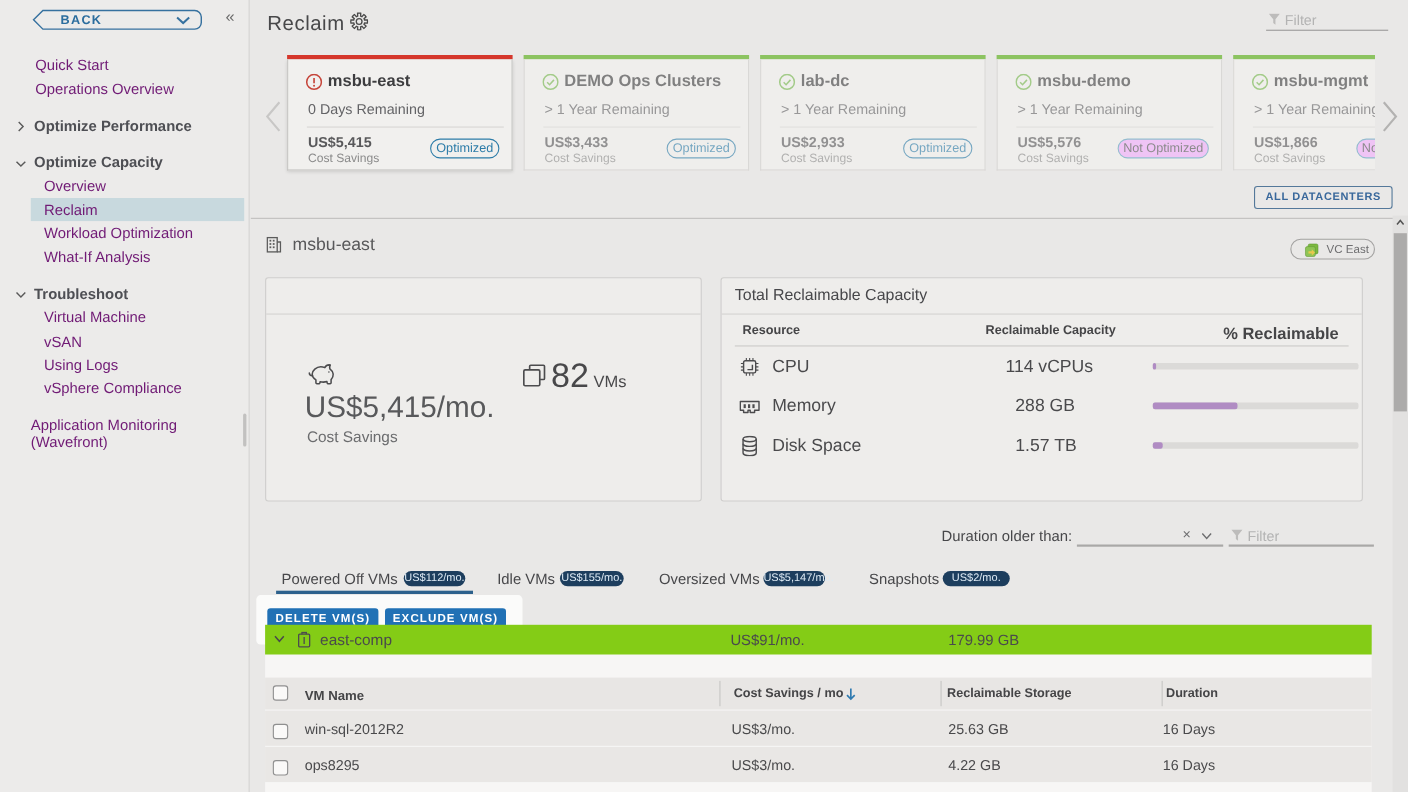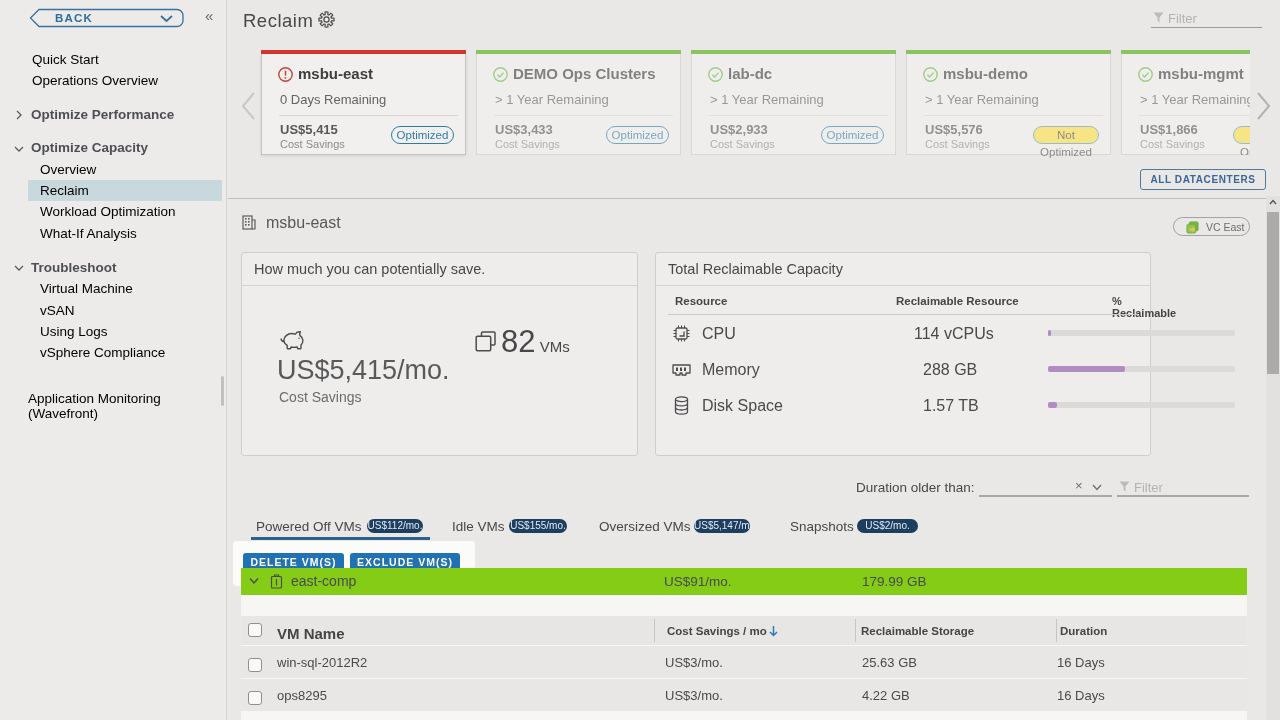--- a/index.html
+++ b/index.html
@@ -3,42 +3,42 @@
 <meta charset="utf-8">
 <style>
 * { margin:0; padding:0; box-sizing:border-box; }
 html,body { width:1280px; height:720px; overflow:hidden; }
 body { font-family:"Liberation Sans", sans-serif; background:#e9e8e7; position:relative; color:#4a4a4c; }
 .abs { position:absolute; }
 
 #sidebar { left:0; top:0; width:227px; height:720px; background:#ecebea; border-right:1px solid #d4d3d2; }
 #backbtn { left:29px; top:8px; width:156px; height:20px; }
 #collapse { left:205px; top:7px; width:20px; height:20px; color:#6a6a6a; font-size:15px; }
-.nav { font-size:13.5px; color:#000000; white-space:nowrap; }
+.nav { font-size:13.5px; color:#701a75; white-space:nowrap; }
 .navhead { font-weight:700; color:#4e4f54; }
 .chev { position:absolute; left:14px; width:10px; height:10px; }
 #sel { left:28px; top:180px; width:194px; height:21px; background:#c8d9de; }
 #sbscroll { left:221px; top:376px; width:3px; height:30px; background:#c2c1c0; border-radius:2px; }
 
 #title { left:243px; top:10px; font-size:18.5px; font-weight:400; color:#48484a; letter-spacing:0.5px; }
 .filterph { color:#b3b3b3; font-size:13px; }
 .underline { background:#9b9a99; height:1px; }
 
 .card { position:absolute; top:50px; width:205px; height:105px; }
 .cardtop { position:absolute; left:0; top:0; right:0; height:4px; }
 .cardbody { position:absolute; left:0; top:4px; right:0; bottom:0; background:#efeeec; border:1px solid #d9d8d6; border-top:none; }
 .card.sel .cardbody { background:#f1f0ee; border-color:#c6c5c4; box-shadow:0 1px 3px rgba(0,0,0,0.12); }
 .card.dim .cardbody > * { opacity:0.62; }
 .ctitle { position:absolute; left:36px; top:11px; font-size:15px; font-weight:700; color:#3d3d3f; }
 .cdays { position:absolute; left:18px; top:38px; font-size:13px; color:#636366; }
 .csep { position:absolute; left:17px; right:7px; top:61px; height:1px; background:#d7d6d4; }
 .cmoney { position:absolute; left:18px; top:68px; font-size:13px; font-weight:700; color:#58585a; }
 .ccost { position:absolute; left:18px; top:84px; font-size:11px; color:#8b8b8b; }
 .cpill { position:absolute; top:72px; height:18px; line-height:17px; border:1px solid #2d7ca8; border-radius:9px; color:#2d7ca8; font-size:11.5px; width:63px; text-align:center; }
-.cpill.not { width:66px; background:#fde047; border-color:#5d9fbd; color:#4f4f52; }
+.cpill.not { width:83px; background:#f0abfc; border-color:#5d9fbd; color:#4f4f52; }
 .cicon { position:absolute; left:16px; top:13px; width:15px; height:15px; }
 
 #alldc { left:1140px; top:169px; width:126px; height:21px; border:1px solid #54789a; border-radius:3px; color:#39689b; font-size:10px; font-weight:700; letter-spacing:0.6px; text-align:center; line-height:19px; }
 #vceast { left:1173px; top:217px; width:77px; height:19px; border:1px solid #a3a2a1; border-radius:10px; }
 
 .bigcard { position:absolute; top:252px; height:204px; background:#eeedeb; border:1px solid #cfcecd; border-radius:3px; }
 .bigtitle { position:absolute; left:12px; top:8px; font-size:14.5px; font-weight:400; color:#47474a; }
 .bigline { position:absolute; left:0; right:0; top:32px; height:1px; background:#d4d3d1; }
 
 .tab { position:absolute; top:519px; font-size:13.5px; color:#47474a; }
@@ -75,21 +75,21 @@
 <div class="abs nav" style="left:40px; top:204px;">Workload Optimization</div>
 <div class="abs nav" style="left:40px; top:226px;">What-If Analysis</div>
 <svg class="abs chev" style="top:263px;" viewBox="0 0 10 10">
     <path d="M1 3 l4 4 4 -4" fill="none" stroke="#5a5a5a" stroke-width="1.3"></path>
   </svg>
 <div class="abs nav navhead" style="left:31px; top:260px;">Troubleshoot</div>
 <div class="abs nav" style="left:40px; top:281px;">Virtual Machine</div>
 <div class="abs nav" style="left:40px; top:303px;">vSAN</div>
 <div class="abs nav" style="left:40px; top:324px;">Using Logs</div>
 <div class="abs nav" style="left:40px; top:345px;">vSphere Compliance</div>
-<div class="abs nav" style="left:28px; top:391px;">Application Monitoring<br>(Wavefront)</div>
+<div class="abs nav" style="left:28px; top:379px;">Application Monitoring<br>(Wavefront)</div>
 <div class="abs" id="sbscroll"></div>
 
 <div class="abs" id="title">Reclaim</div>
 <svg class="abs" style="left:318px; top:11px; width:17px; height:17px;" viewBox="0 0 17 17">
   <path d="M 7.18 3.57 L 7.05 1.04 A 7.6 7.6 0 0 1 9.95 1.04 L 9.82 3.57 A 5.1 5.1 0 0 1 11.05 4.08 L 12.75 2.20 A 7.6 7.6 0 0 1 14.80 4.25 L 12.92 5.95 A 5.1 5.1 0 0 1 13.43 7.18 L 15.96 7.05 A 7.6 7.6 0 0 1 15.96 9.95 L 13.43 9.82 A 5.1 5.1 0 0 1 12.92 11.05 L 14.80 12.75 A 7.6 7.6 0 0 1 12.75 14.80 L 11.05 12.92 A 5.1 5.1 0 0 1 9.82 13.43 L 9.95 15.96 A 7.6 7.6 0 0 1 7.05 15.96 L 7.18 13.43 A 5.1 5.1 0 0 1 5.95 12.92 L 4.25 14.80 A 7.6 7.6 0 0 1 2.20 12.75 L 4.08 11.05 A 5.1 5.1 0 0 1 3.57 9.82 L 1.04 9.95 A 7.6 7.6 0 0 1 1.04 7.05 L 3.57 7.18 A 5.1 5.1 0 0 1 4.08 5.95 L 2.20 4.25 A 7.6 7.6 0 0 1 4.25 2.20 L 5.95 4.08 A 5.1 5.1 0 0 1 7.18 3.57 Z" fill="none" stroke="#4a4a4a" stroke-width="1.2"></path>
   <circle cx="8.5" cy="8.5" r="2.6" fill="none" stroke="#4a4a4a" stroke-width="1.2"></circle>
 </svg>
 <svg class="abs" style="left:1153px; top:12px; width:11px; height:11px;" viewBox="0 0 11 11">
     <path d="M0.5 0.5 h10 l-4 5 v5 l-2 -1.5 v-3.5 Z" fill="#bdbcbb"></path>
   </svg>
@@ -200,46 +200,45 @@
 <div class="abs" id="vceast">
   <svg class="abs" style="left:12px; top:3px; width:13px; height:13px;" viewBox="0 0 13 13">
     <rect x="3.2" y="0.8" width="9" height="9" rx="1.5" fill="#7cb840" stroke="#5c9630" stroke-width="0.5"></rect>
     <rect x="0.8" y="3.2" width="9" height="9" rx="1.5" fill="#8ec455" stroke="#5c9630" stroke-width="0.5"></rect>
     <path d="M3.5 7.5 h3 v-2 l3 3 -3 3 v-2 h-3 Z" fill="#e8c84e"></path>
   </svg>
   <div class="abs" style="left:32px; top:3px; font-size:10.5px; color:#6e6e70;">VC East</div>
 </div>
 
 <div class="bigcard" style="left:241px; width:397px;">
-  <div class="bigtitle">How much you can potentially save.</div>
   <div class="bigline"></div>
   <svg class="abs" style="left:36px; top:77px; width:28px; height:23px;" viewBox="0 0 28 23">
     <g fill="none" stroke="#4c4c4e" stroke-width="1.4" stroke-linecap="round" stroke-linejoin="round">
       <path d="M8.2 5.6 C10.5 3.6 14.2 3 17.3 4.2 C18.1 2.6 20.2 1.5 22.3 1.8 C21.7 2.9 21.5 4.2 21.9 5.4 C23.5 6.6 24.6 8.3 24.9 10.1 C25 11.9 24.3 13.7 23 15.1 L23 18 C23 18.5 22.6 18.8 22.1 18.8 L20.3 18.8 C19.8 18.8 19.5 18.5 19.4 18 L19.2 16.9 C17.2 17.5 15 17.5 13 17 L12.8 18 C12.7 18.5 12.4 18.8 11.9 18.8 L10.1 18.8 C9.6 18.8 9.2 18.5 9.2 18 L9.2 15.4 C7.2 14.2 5.9 12.3 5.8 10.2 C5.8 8.5 6.7 6.9 8.2 5.6 Z"></path>
       <path d="M6 11.5 C4.3 11.4 3.2 10.5 3.2 9"></path>
       <circle cx="21" cy="8.2" r="0.7" fill="#4c4c4e" stroke="none"></circle>
     </g>
   </svg>
   <div class="abs" style="left:35px; top:102px; font-size:27px; font-weight:400; color:#58595b;">US$5,415/mo.</div>
   <div class="abs" style="left:37px; top:136px; font-size:14px; color:#6b6c6e;">Cost Savings</div>
   <svg class="abs" style="left:233px; top:78px; width:22px; height:22px;" viewBox="0 0 22 22">
     <g fill="none" stroke="#4c4c4e" stroke-width="1.5">
       <path d="M6.5 5 V2 a1 1 0 0 1 1 -1 H19 a1 1 0 0 1 1 1 V13 a1 1 0 0 1 -1 1 H16"></path>
       <rect x="1.2" y="5.2" width="14.5" height="14.5" rx="1.2" fill="#eeedeb"></rect>
     </g>
   </svg>
   <div class="abs" style="left:259px; top:71px; font-size:31px; color:#48484a;">82<span style="font-size:15px;"> VMs</span></div>
 </div>
 
-<div class="bigcard" style="left:655px; width:496px;">
+<div class="bigcard" style="left:655px; width:584px;">
   <div class="bigtitle">Total Reclaimable Capacity</div>
   <div class="bigline"></div>
   <div class="abs" style="left:19px; top:42px; font-size:11.5px; font-weight:700; color:#454547;">Resource</div>
-  <div class="abs" style="left:240px; top:42px; font-size:11.5px; font-weight:700; color:#454547;">Reclaimable Resource</div>
-  <div class="abs" style="left:456px; top:42px; font-size:11px; font-weight:700; color:#454547;">% Reclaimable</div>
+  <div class="abs" style="left:240px; top:42px; font-size:11.5px; font-weight:700; color:#454547;">Reclaimable Capacity</div>
+  <div class="abs" style="left:456px; top:42px; font-size:15px; font-weight:700; color:#454547;">% Reclaimable</div>
   <div class="abs" style="left:12px; right:12px; top:61px; height:1px; background:#cbcac8;"></div>
 
   <svg class="abs" style="left:17px; top:72px; width:17px; height:17px;" viewBox="0 0 17 17">
     <rect x="3" y="3" width="11" height="11" rx="1.5" fill="none" stroke="#4c4c4e" stroke-width="1.3"></rect>
     <path d="M11 6.5 L11 11 L6.5 11" fill="none" stroke="#4c4c4e" stroke-width="1.3"></path>
     <g stroke="#4c4c4e" stroke-width="1">
         <line x1="5.5" y1="0.5" x2="5.5" y2="3"></line>
         <line x1="8.5" y1="0.5" x2="8.5" y2="3"></line>
         <line x1="11.5" y1="0.5" x2="11.5" y2="3"></line>
         <line x1="5.5" y1="14" x2="5.5" y2="16.5"></line>
@@ -322,21 +321,21 @@
   <svg class="abs" style="left:29px; top:6px; width:13px; height:15px;" viewBox="0 0 13 15">
     <rect x="1.5" y="2.5" width="10" height="11.5" rx="1" fill="none" stroke="#4c4c4e" stroke-width="1.2"></rect>
     <path d="M4.5 2.5 V1 h4 v1.5" fill="none" stroke="#4c4c4e" stroke-width="1.2"></path>
     <line x1="6.5" y1="5" x2="6.5" y2="11.5" stroke="#4c4c4e" stroke-width="1.2"></line>
   </svg>
   <div class="abs" style="left:50px; top:5px; font-size:14px;">east-comp</div>
   <div class="abs" style="left:423px; top:6px; font-size:13.5px;">US$91/mo.</div>
   <div class="abs" style="left:621px; top:6px; font-size:13.5px;">179.99 GB</div>
 </div>
 <div class="trow" style="top:616px; height:29px; background:#e8e6e4;">
-  <div class="abs" style="left:36px; top:9px; font-size:15px; font-weight:700; color:#454547;">VM Name</div>
+  <div class="abs" style="left:36px; top:9px; font-size:12px; font-weight:700; color:#454547;">VM Name</div>
   <div class="abs" style="left:426px; top:9px; font-size:11.5px; font-weight:700; color:#454547;">Cost Savings / mo</div>
   <svg class="abs" style="left:527px; top:9px; width:11px; height:12px;" viewBox="0 0 11 12">
       <path d="M5.5 1 V10 M2 7 l3.5 3.5 L9 7" fill="none" stroke="#2f7ab0" stroke-width="1.5"></path>
     </svg>
   <div class="abs" style="left:620px; top:9px; font-size:11.5px; font-weight:700; color:#454547;">Reclaimable Storage</div>
   <div class="abs" style="left:819px; top:9px; font-size:11.5px; font-weight:700; color:#454547;">Duration</div>
   <div class="abs" style="left:413px; top:3px; width:1px; height:23px; background:#c6c5c3;"></div>
   <div class="abs" style="left:614px; top:3px; width:1px; height:23px; background:#c6c5c3;"></div>
   <div class="abs" style="left:815px; top:3px; width:1px; height:23px; background:#c6c5c3;"></div>
 </div>

